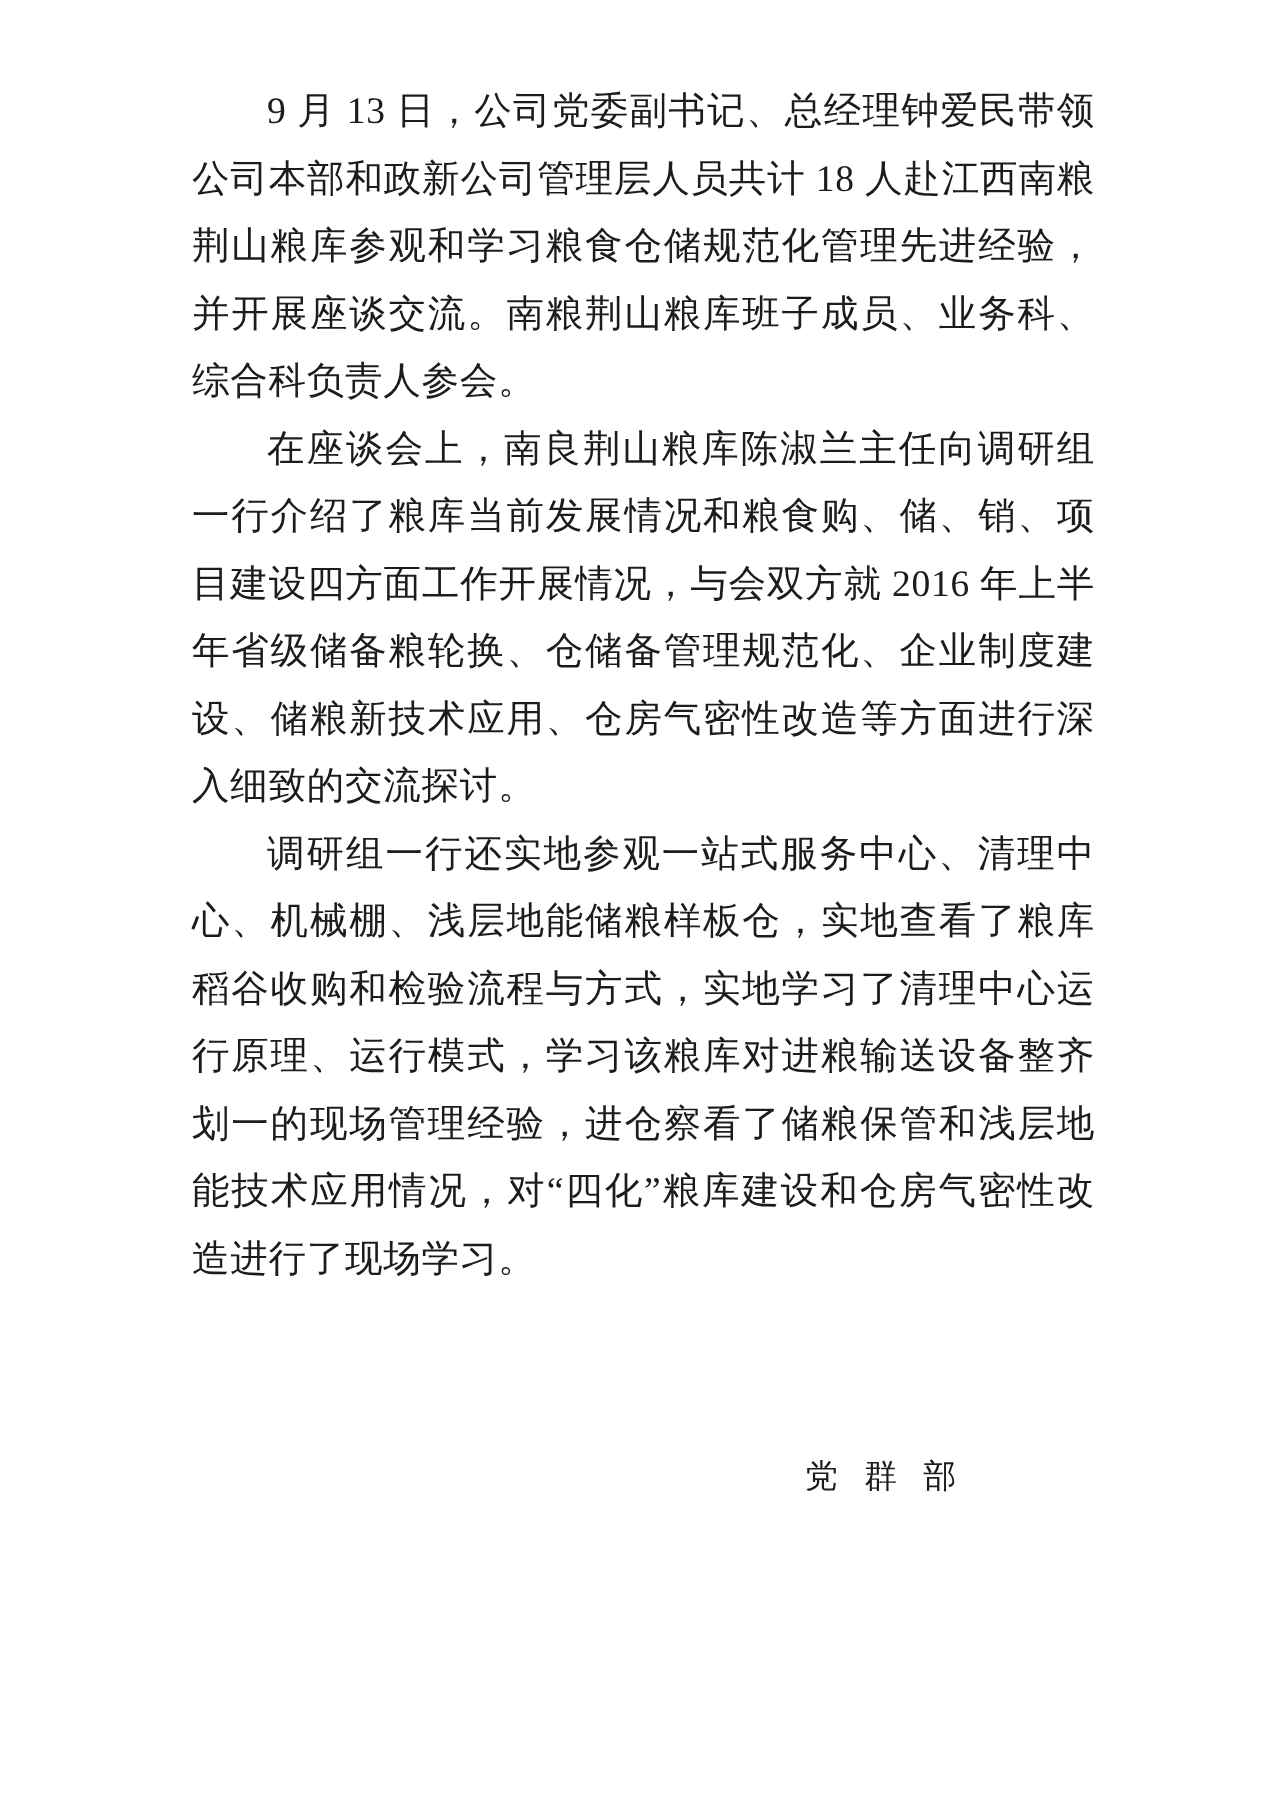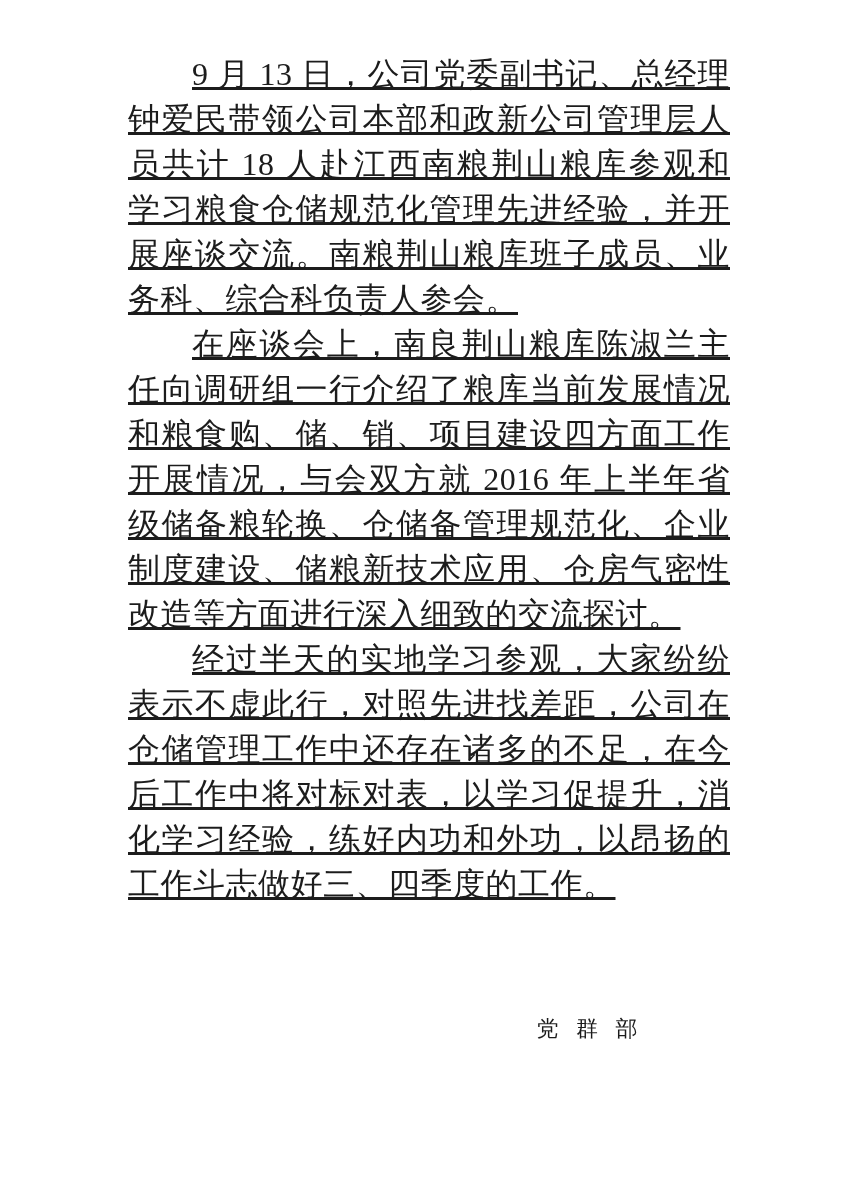--- a/index.html
+++ b/index.html
@@ -21,48 +21,47 @@
     overflow: hidden;
   }
   .content {
     position: absolute;
     left: 128px;
     top: 52px;
     width: 602px;
   }
   .content p {
     margin: 0;
-    font-size: 32px;
+    font-size: 25px;
     line-height: 45px;
     letter-spacing: 0.5px;
     text-align: justify;
     text-justify: inter-ideograph;
     text-indent: 2em;
     word-break: break-all;
-    text-decoration: underline;
   }
   .signature {
     margin-top: 100px;
     margin-left: 252px;
     width: 420px;
     text-align: center;
     font-size: 22px;
     line-height: 44px;
   }
   .sig-dept {
     letter-spacing: 6px;
   }
 </style>
 </head>
 <body>
 
 <div class="page">
   <div class="content">
     <p>9 月 13 日，公司党委副书记、总经理钟爱民带领公司本部和政新公司管理层人员共计 18 人赴江西南粮荆山粮库参观和学习粮食仓储规范化管理先进经验，并开展座谈交流。南粮荆山粮库班子成员、业务科、综合科负责人参会。</p>
     <p>在座谈会上，南良荆山粮库陈淑兰主任向调研组一行介绍了粮库当前发展情况和粮食购、储、销、项目建设四方面工作开展情况，与会双方就 2016 年上半年省级储备粮轮换、仓储备管理规范化、企业制度建设、储粮新技术应用、仓房气密性改造等方面进行深入细致的交流探讨。</p>
-    <p>经过半天的实地学习参观，大家纷纷表示不虚此行，对照先进找差距，公司在仓储管理工作中还存在诸多的不足，在今后工作中将对标对表，以学习促提升，消化学习经验，练好内功和外功，以昂扬的工作斗志做好三、四季度的工作。</p>
+    <p>调研组一行还实地参观一站式服务中心、清理中心、机械棚、浅层地能储粮样板仓，实地查看了粮库稻谷收购和检验流程与方式，实地学习了清理中心运行原理、运行模式，学习该粮库对进粮输送设备整齐划一的现场管理经验，进仓察看了储粮保管和浅层地能技术应用情况，对“四化”粮库建设和仓房气密性改造进行了现场学习。</p>
 
     <div class="signature">
       <div class="sig-dept">党 群 部</div>
 
     </div>
   </div>
 </div>
 
 </body></html>

